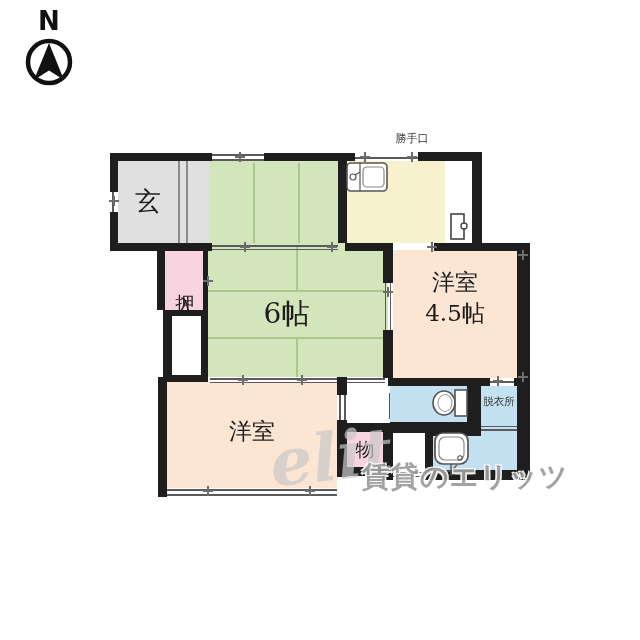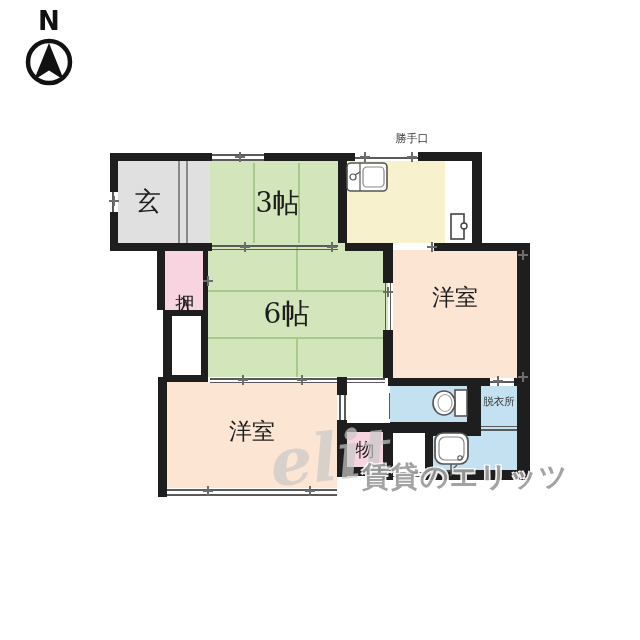--- a/index.html
+++ b/index.html
@@ -156,25 +156,25 @@
   <div class="tick" style="left:297px;top:375px"></div>
   <div class="tick" style="left:427px;top:242px"></div>
   <div class="tick" style="left:493px;top:376px"></div>
   <div class="tick" style="left:518px;top:250px"></div>
   <div class="tick" style="left:518px;top:372px"></div>
   <div class="tick" style="left:203px;top:486px"></div>
   <div class="tick" style="left:305px;top:486px"></div>
 
   <div class="glabel" style="left:380px;top:131px;width:64px;height:16px;font-size:11px;font-family:'DejaVu Sans','Liberation Sans',sans-serif;color:#333;">勝手口</div>
   <div class="glabel" style="left:118px;top:160px;width:60px;height:83px;font-size:26px;">玄</div>
-  <div class="glabel" style="left:210px;top:161px;width:135px;height:84px;font-size:27px;">3帖</div>
   <div class="glabel vert" style="left:165px;top:252px;width:40px;height:58px;font-size:19px;">押入</div>
   <div class="glabel" style="left:208px;top:290px;width:157px;height:47px;font-size:28px;">6帖</div>
   <div class="glabel" style="left:393px;top:248px;width:124px;height:100px;font-size:23px;flex-direction:column;">
     <span>洋室</span>
+    <span>4.5帖</span>
   </div>
   <div class="glabel" style="left:167px;top:382px;width:170px;height:100px;font-size:23px;flex-direction:column;">
     <span>洋室</span>
   </div>
   <div class="glabel" style="left:347px;top:432px;width:36px;height:35px;font-size:19px;">物</div>
   <div class="glabel" style="left:481px;top:393px;width:36px;height:16px;font-size:10.5px;font-family:'DejaVu Sans','Liberation Sans',sans-serif;color:#333;">脱衣所</div>
 
   <div class="wm-script">elit</div>
   <div class="wm-brand">賃貸のエリッツ</div>
 

